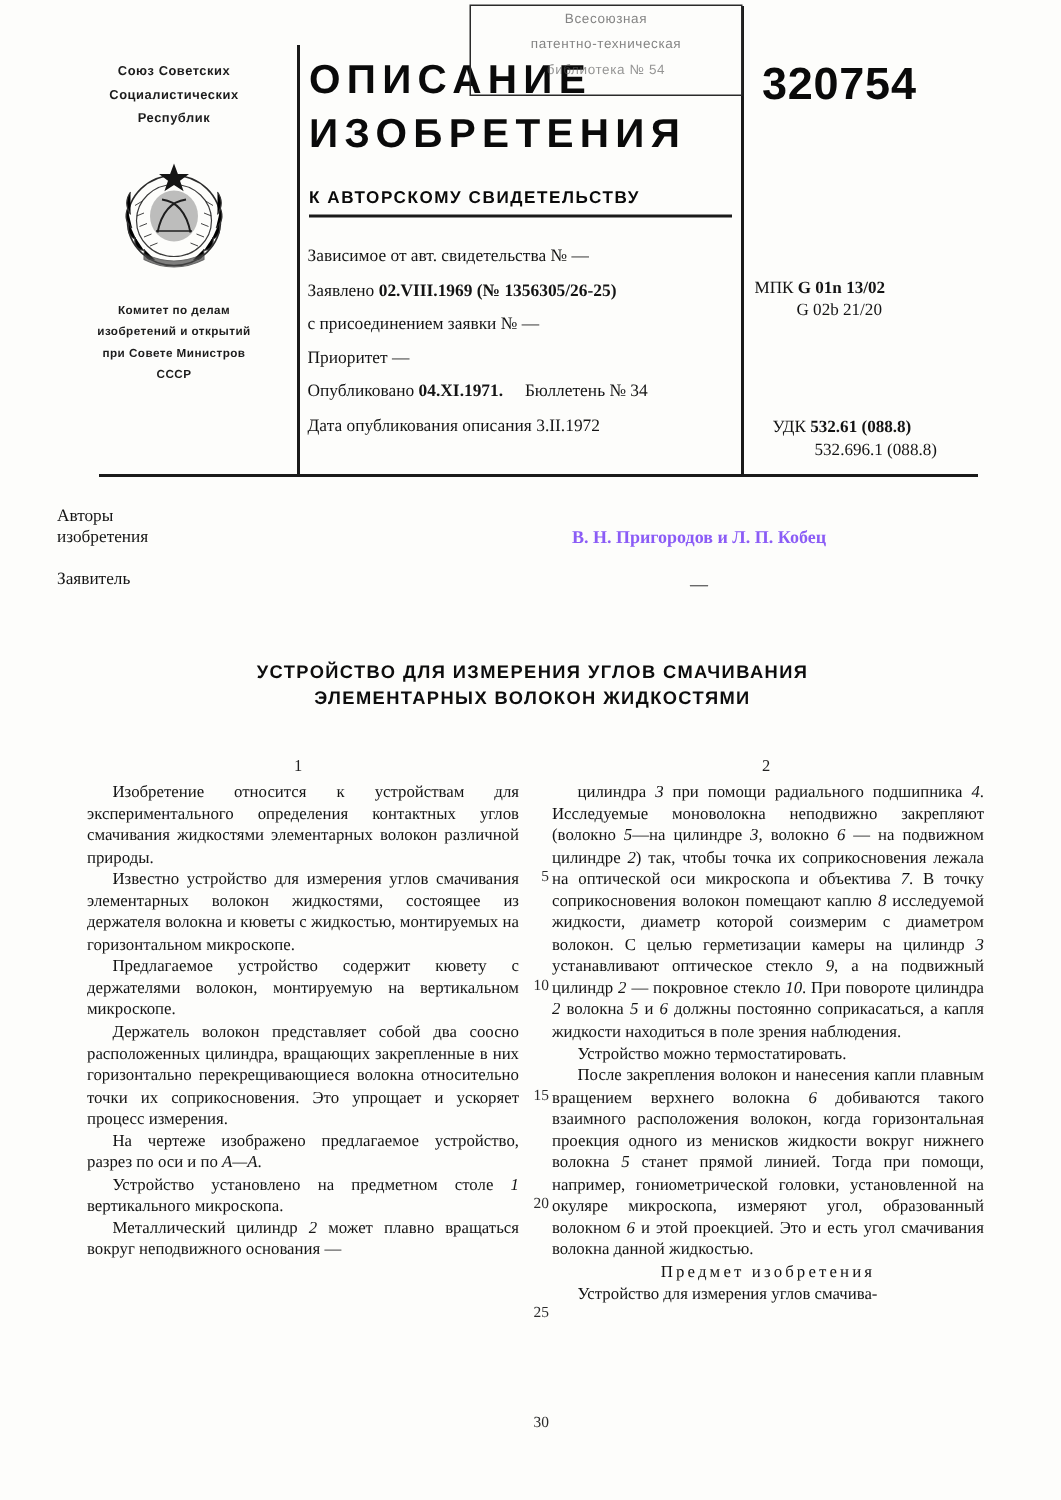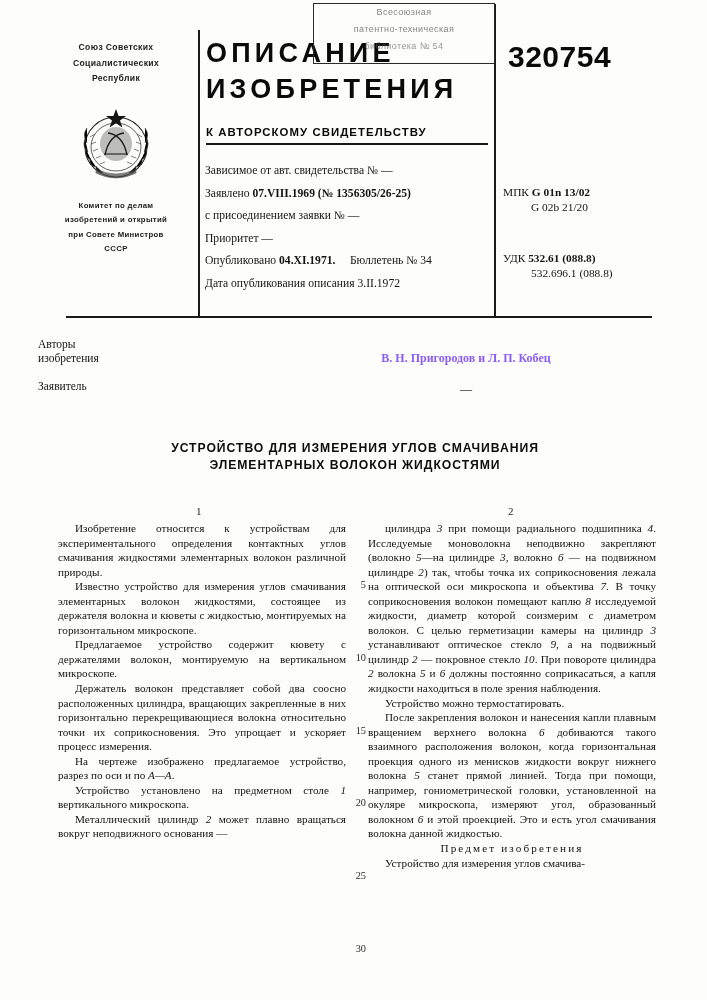--- a/index.html
+++ b/index.html
@@ -157,21 +157,21 @@
   .classif { position: absolute; left: 503px; }
   .classif .ln {
     font-size: 11.4px;
     line-height: 14.5px;
     white-space: nowrap;
     color: #141414;
   }
   .classif .ln b { font-weight: 700; }
   .classif .ind { padding-left: 28px; }
   .mpk  { top: 185px; }
-  .udk  { top: 251px; }
+  .udk  { top: 278px; margin-left: 12px; }
 
   
   .authors {
     position: absolute;
     left: 38px; top: 338px;
     width: 640px;
     height: 60px;
   }
   .authors .lbl {
     position: absolute;
@@ -339,21 +339,21 @@
       <div class="s2">патентно-техническая</div>
       <div class="s3">библиотека № 54</div>
     </div>
 
     <div class="patent-number">320754</div>
 
     <div class="biblio">
       <div class="row">Зависимое от авт. свидетельства № —</div>
       <div class="row">
         <span>Заявлено</span>
-        <b>07.VIII.1969</b>
+        <b>02.VIII.1969</b>
         <b>(№ 1356305/26-25)</b>
       </div>
       <div class="row">с присоединением заявки № —</div>
       <div class="row">Приоритет —</div>
       <div class="row">
         <span>Опубликовано</span>
         <b>04.XI.1971.</b>
         &nbsp;&nbsp;&nbsp;
         <span>Бюллетень № 34</span>
       </div>

